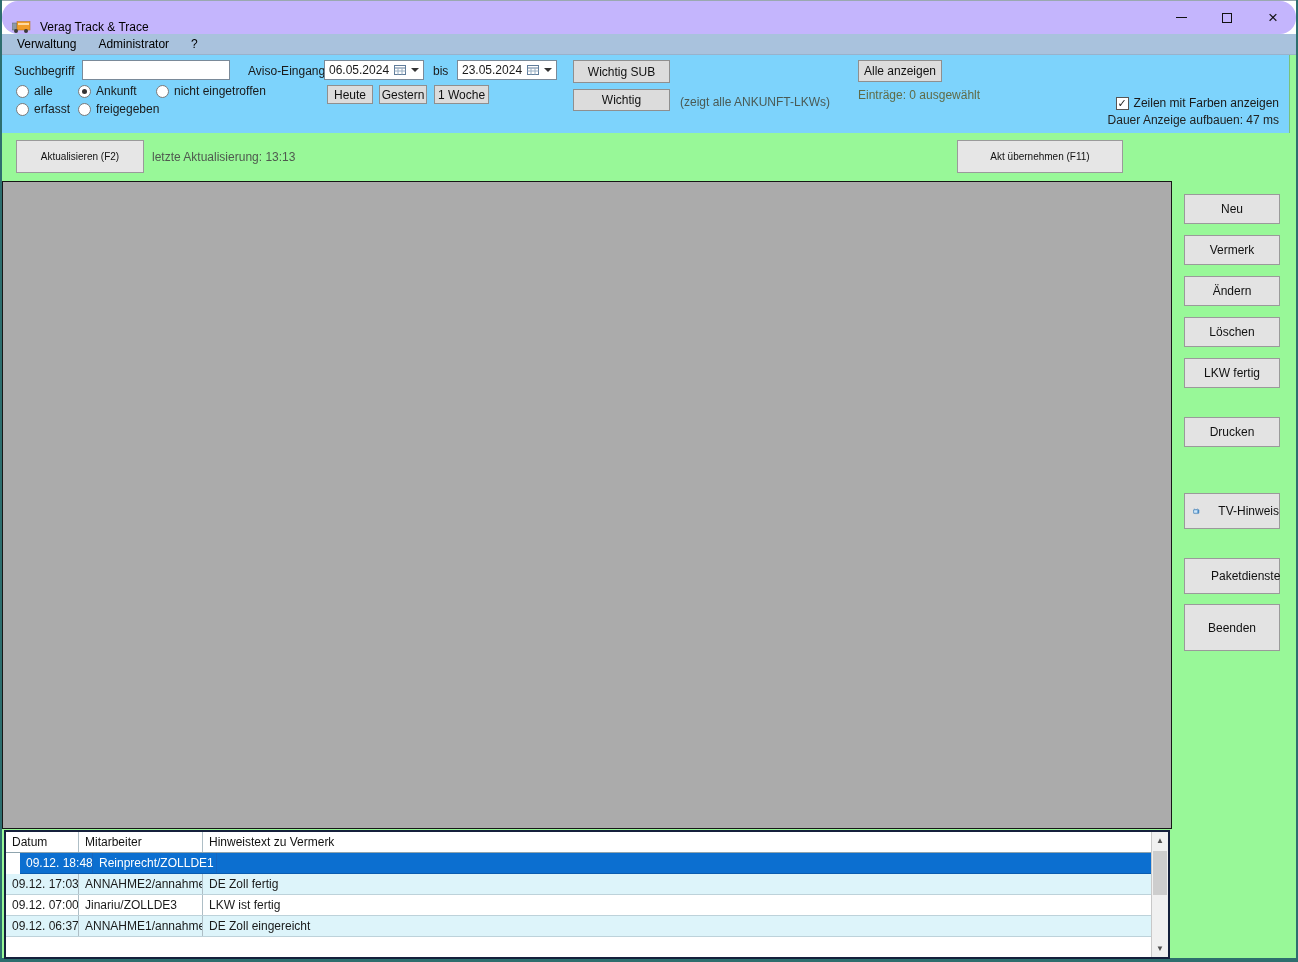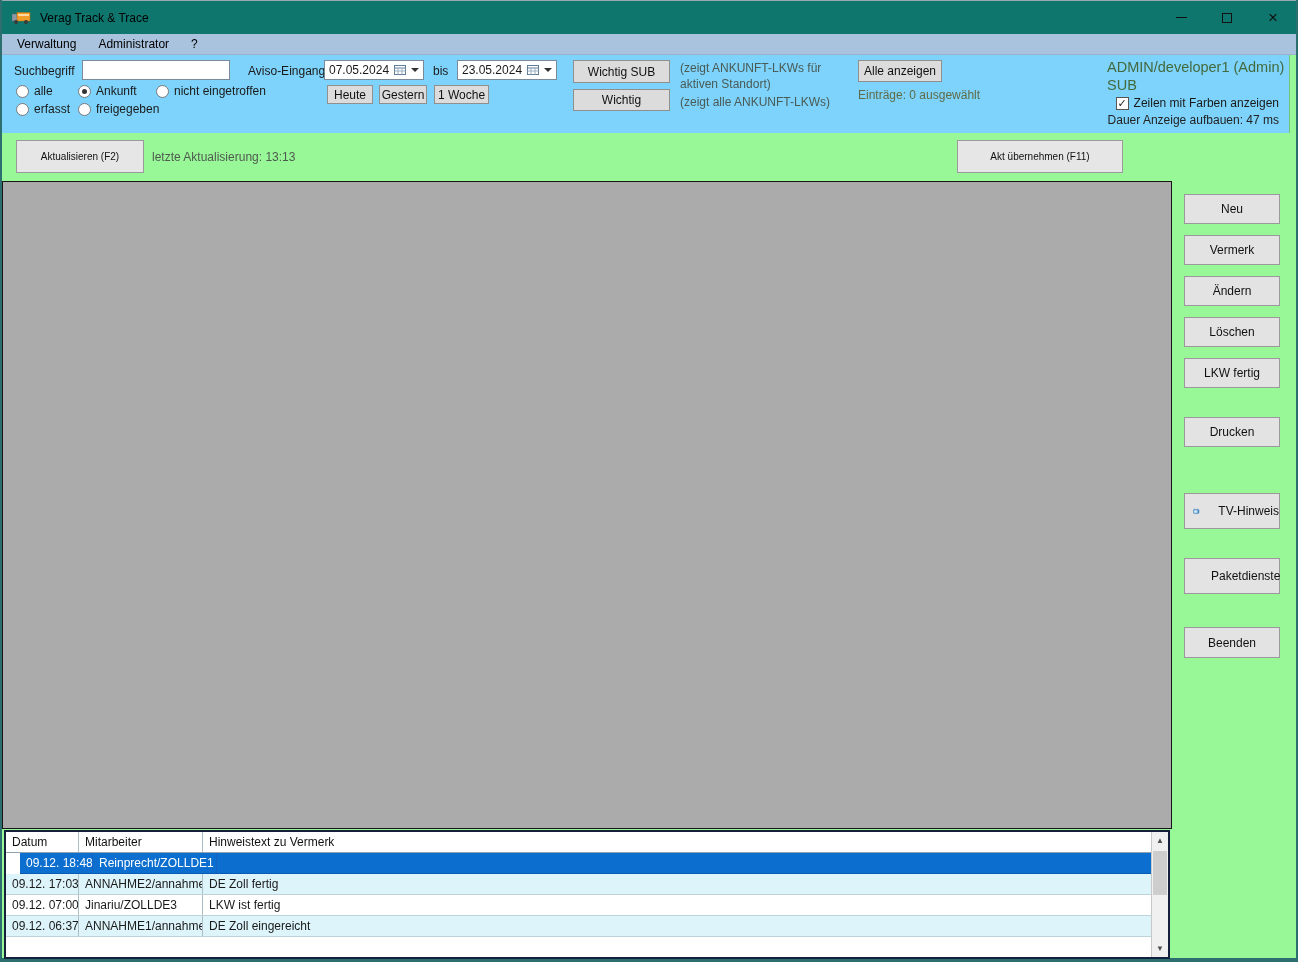--- a/index.html
+++ b/index.html
@@ -10,21 +10,21 @@
     font-size:12px;
     color:#1a1a1a;
     overflow:hidden;
   }
   .window {
     position:absolute; left:2px; top:0; width:1294px; height:958px;
     background:#ffffff; display:flex; flex-direction:column;
     border-top:1px solid #9aa8b0;
   }
   
-  .titlebar { height:33px; background:#0f766e; display:flex; align-items:center; flex:none; }
+  .titlebar { height:33px; background:#c4b5fd; display:flex; align-items:flex-end; flex:none;border-radius:16px; }
   .titlebar .app-icon { margin:0 8px 0 10px; width:20px; height:14px; }
   .titlebar .title { font-size:12px; color:#000; }
   .titlebar .spacer { flex:1; }
   .win-btn { width:46px; height:33px; display:flex; align-items:center; justify-content:center; cursor:default; color:#111; }
   .win-btn .min-glyph { display:block; width:11px; height:1px; background:#111; }
   .win-btn .max-glyph { display:block; width:10px; height:10px; border:1px solid #111; }
   .win-btn .close-glyph { font-size:17px; line-height:1; }
   
   .menubar { height:21px; background:#a9c2dd; display:flex; align-items:center; flex:none; border-bottom:1px solid #98b2cc; }
   .menu-item { padding:0 11px; height:20px; line-height:21px; color:#000000; cursor:default; }
@@ -140,21 +140,21 @@
         <span>erfasst</span>
       </div>
       <div class="radio-row" style="left:76px; top:47px;">
         <span class="radio"></span>
         <span>freigegeben</span>
       </div>
 
       <span class="fp-label" style="left:246px; top:9px;">Aviso-Eingang</span>
 
       <div class="date-field" style="left:322px; top:5px;">
-        <span class="date-text">07.05.2024</span>
+        <span class="date-text">06.05.2024</span>
         <span class="cal-icon">
           <svg width="13" height="12" viewBox="0 0 13 12">
               <rect x="0.5" y="1.5" width="11" height="9" fill="#fff" stroke="#607d9b"></rect>
               <line x1="0.5" y1="4" x2="11.5" y2="4" stroke="#607d9b"></line>
               <line x1="4" y1="4" x2="4" y2="10.5" stroke="#9ab0c4"></line>
               <line x1="8" y1="4" x2="8" y2="10.5" stroke="#9ab0c4"></line>
               <line x1="0.5" y1="7" x2="11.5" y2="7" stroke="#9ab0c4"></line>
             </svg>
         </span>
         <span class="drop-arrow"></span>
@@ -172,28 +172,26 @@
             </svg>
         </span>
         <span class="drop-arrow"></span>
       </div>
 
       <div class="btn" style="left:325px; top:30px; width:46px; height:19px;">Heute</div>
       <div class="btn" style="left:377px; top:30px; width:48px; height:19px;">Gestern</div>
       <div class="btn" style="left:432px; top:30px; width:55px; height:19px;">1 Woche</div>
 
       <div class="btn" style="left:571px; top:5px; width:97px; height:23px;">Wichtig SUB</div>
-      <span class="hint-text" style="left:678px; top:6px; width:175px;">(zeigt ANKUNFT-LKWs für aktiven Standort)</span>
       <div class="btn" style="left:571px; top:34px; width:97px; height:22px;">Wichtig</div>
       <span class="hint-text" style="left:678px; top:40px;">(zeigt alle ANKUNFT-LKWs)</span>
 
       <div class="btn" style="left:856px; top:5px; width:84px; height:22px;">Alle anzeigen</div>
       <span class="fp-label status-olive" style="left:856px; top:33px;">Einträge: 0 ausgewählt</span>
 
-      <div class="user-info">ADMIN/developer1 (Admin) SUB</div>
       <div class="farben-row">
         <span class="checkbox checked"></span>
         <span>Zeilen mit Farben anzeigen</span>
       </div>
       <div class="duration-text">Dauer Anzeige aufbauen: 47 ms</div>
     </div>
 
     <div class="action-bar">
       <div class="btn big" style="left:14px; top:7px; width:128px; height:33px;">Aktualisieren (F2)</div>
       <span class="last-refresh">letzte Aktualisierung: 13:13</span>
@@ -261,17 +259,17 @@
       <div class="btn side-btn tall" style="top:377px;">
         <svg width="16" height="15" viewBox="0 0 16 15">
           <rect x="1" y="3" width="14" height="10" fill="#c99c52" stroke="#8f6a28" stroke-width="0.8"></rect>
           <rect x="1" y="3" width="14" height="3.5" fill="#b5813a"></rect>
           <rect x="6.5" y="3" width="3" height="10" fill="#e4c98f"></rect>
           <rect x="11" y="9" width="3.5" height="3" fill="#f4f4f4" stroke="#999" stroke-width="0.5"></rect>
         </svg>
         <span class="side-label">Paketdienste</span>
       </div>
 
-      <div class="btn side-btn" style="top:446px; height:31px;">Beenden</div>
+      <div class="btn side-btn" style="top:423px; height:47px;">Beenden</div>
     </div>
 
   </div>
 </div>
 
 </body></html>

